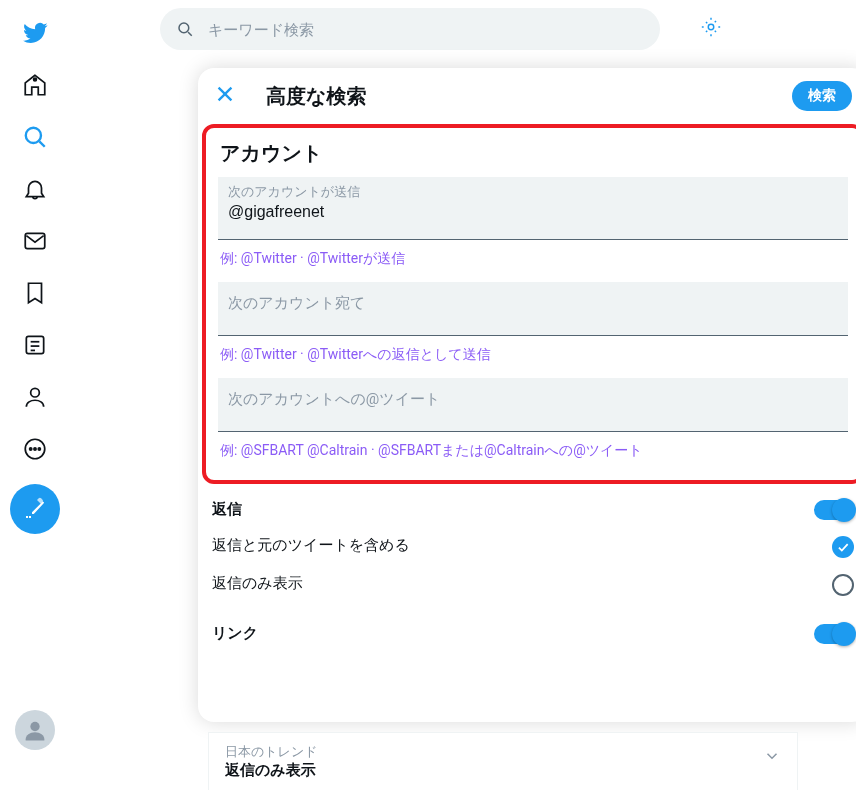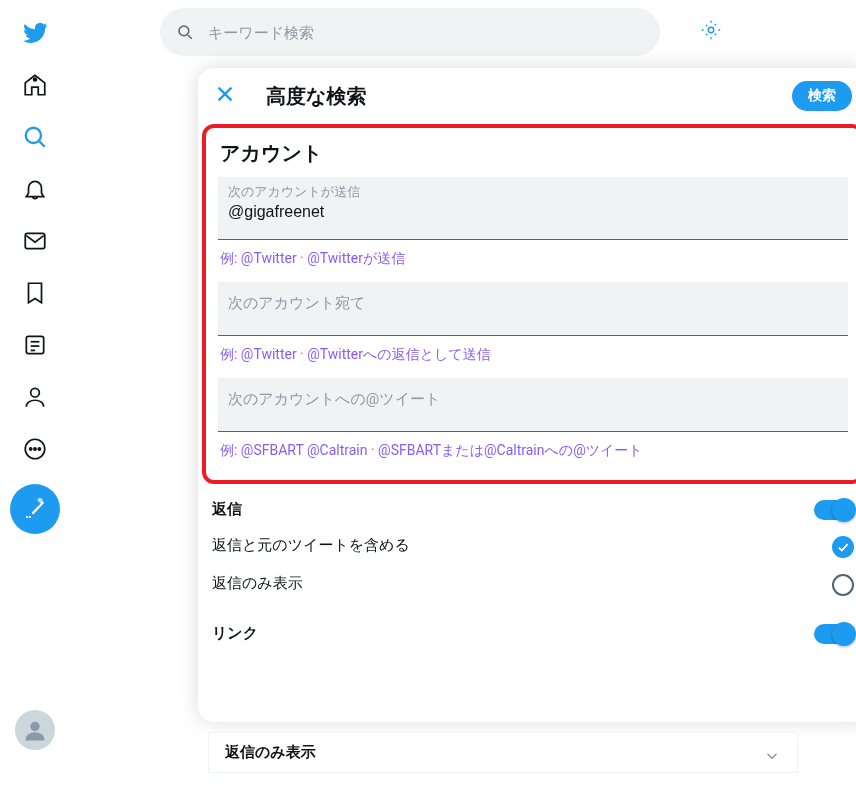--- a/index.html
+++ b/index.html
@@ -70,21 +70,21 @@
     .search-bar-row {
       display: flex;
       align-items: center;
       padding: 8px 20px 8px 90px;
       gap: 16px;
     }
     .search-box {
       flex: 1;
       background: #eff3f4;
       border-radius: 9999px;
-      height: 48px;
+      height: 42px;
       display: flex;
       align-items: center;
       padding: 0 16px;
       max-width: 500px;
     }
     .search-box svg {
       width: 18px;
       height: 18px;
       margin-right: 14px;
     }
@@ -431,20 +431,21 @@
 
           <div class="filter-row" style="margin-top:12px">
             <div class="label filter-heading">リンク</div>
             <div class="toggle"></div>
           </div>
         </div>
       </div>
     </div>
 
     <div class="trend-card">
+      <div class="trend-small">日本のトレンド</div>
       <div class="trend-title">返信のみ表示</div>
       <div class="chevron">
         <svg viewBox="0 0 24 24" width="18" height="18" fill="none" stroke="#8b98a5" stroke-width="2">
             <polyline points="6 9 12 15 18 9"></polyline>
           </svg>
       </div>
     </div>
 
   </div>
 </div>

